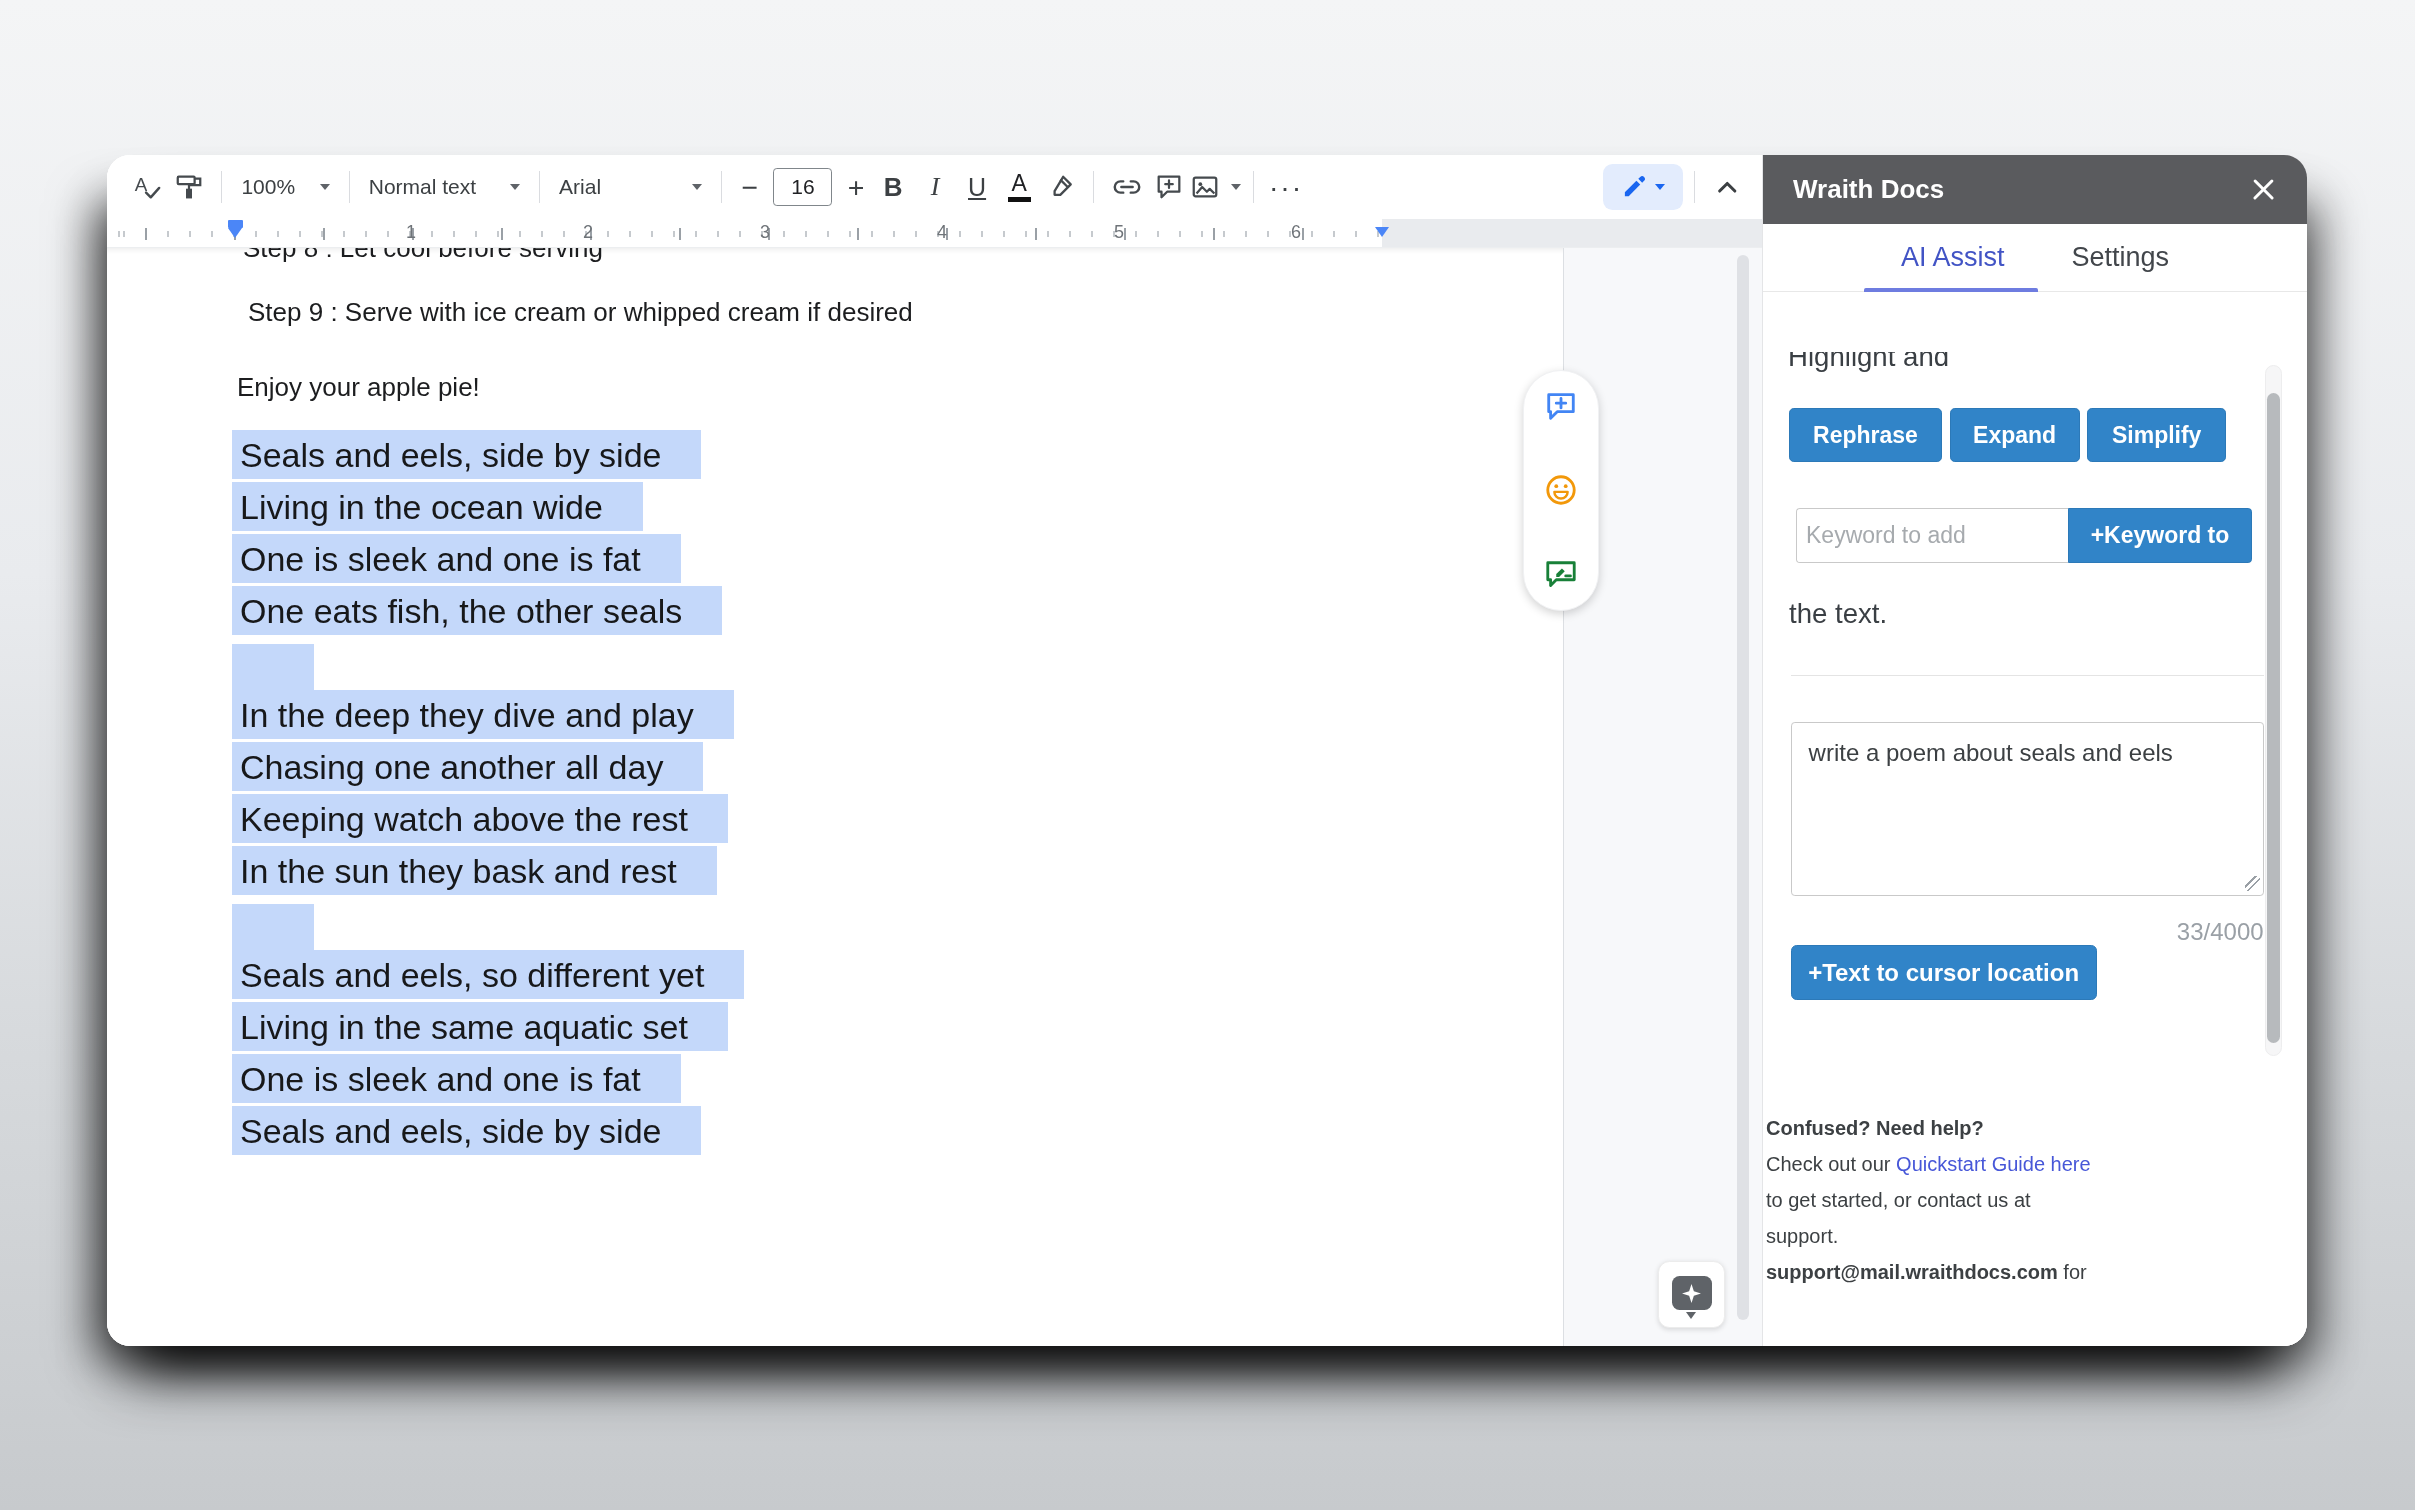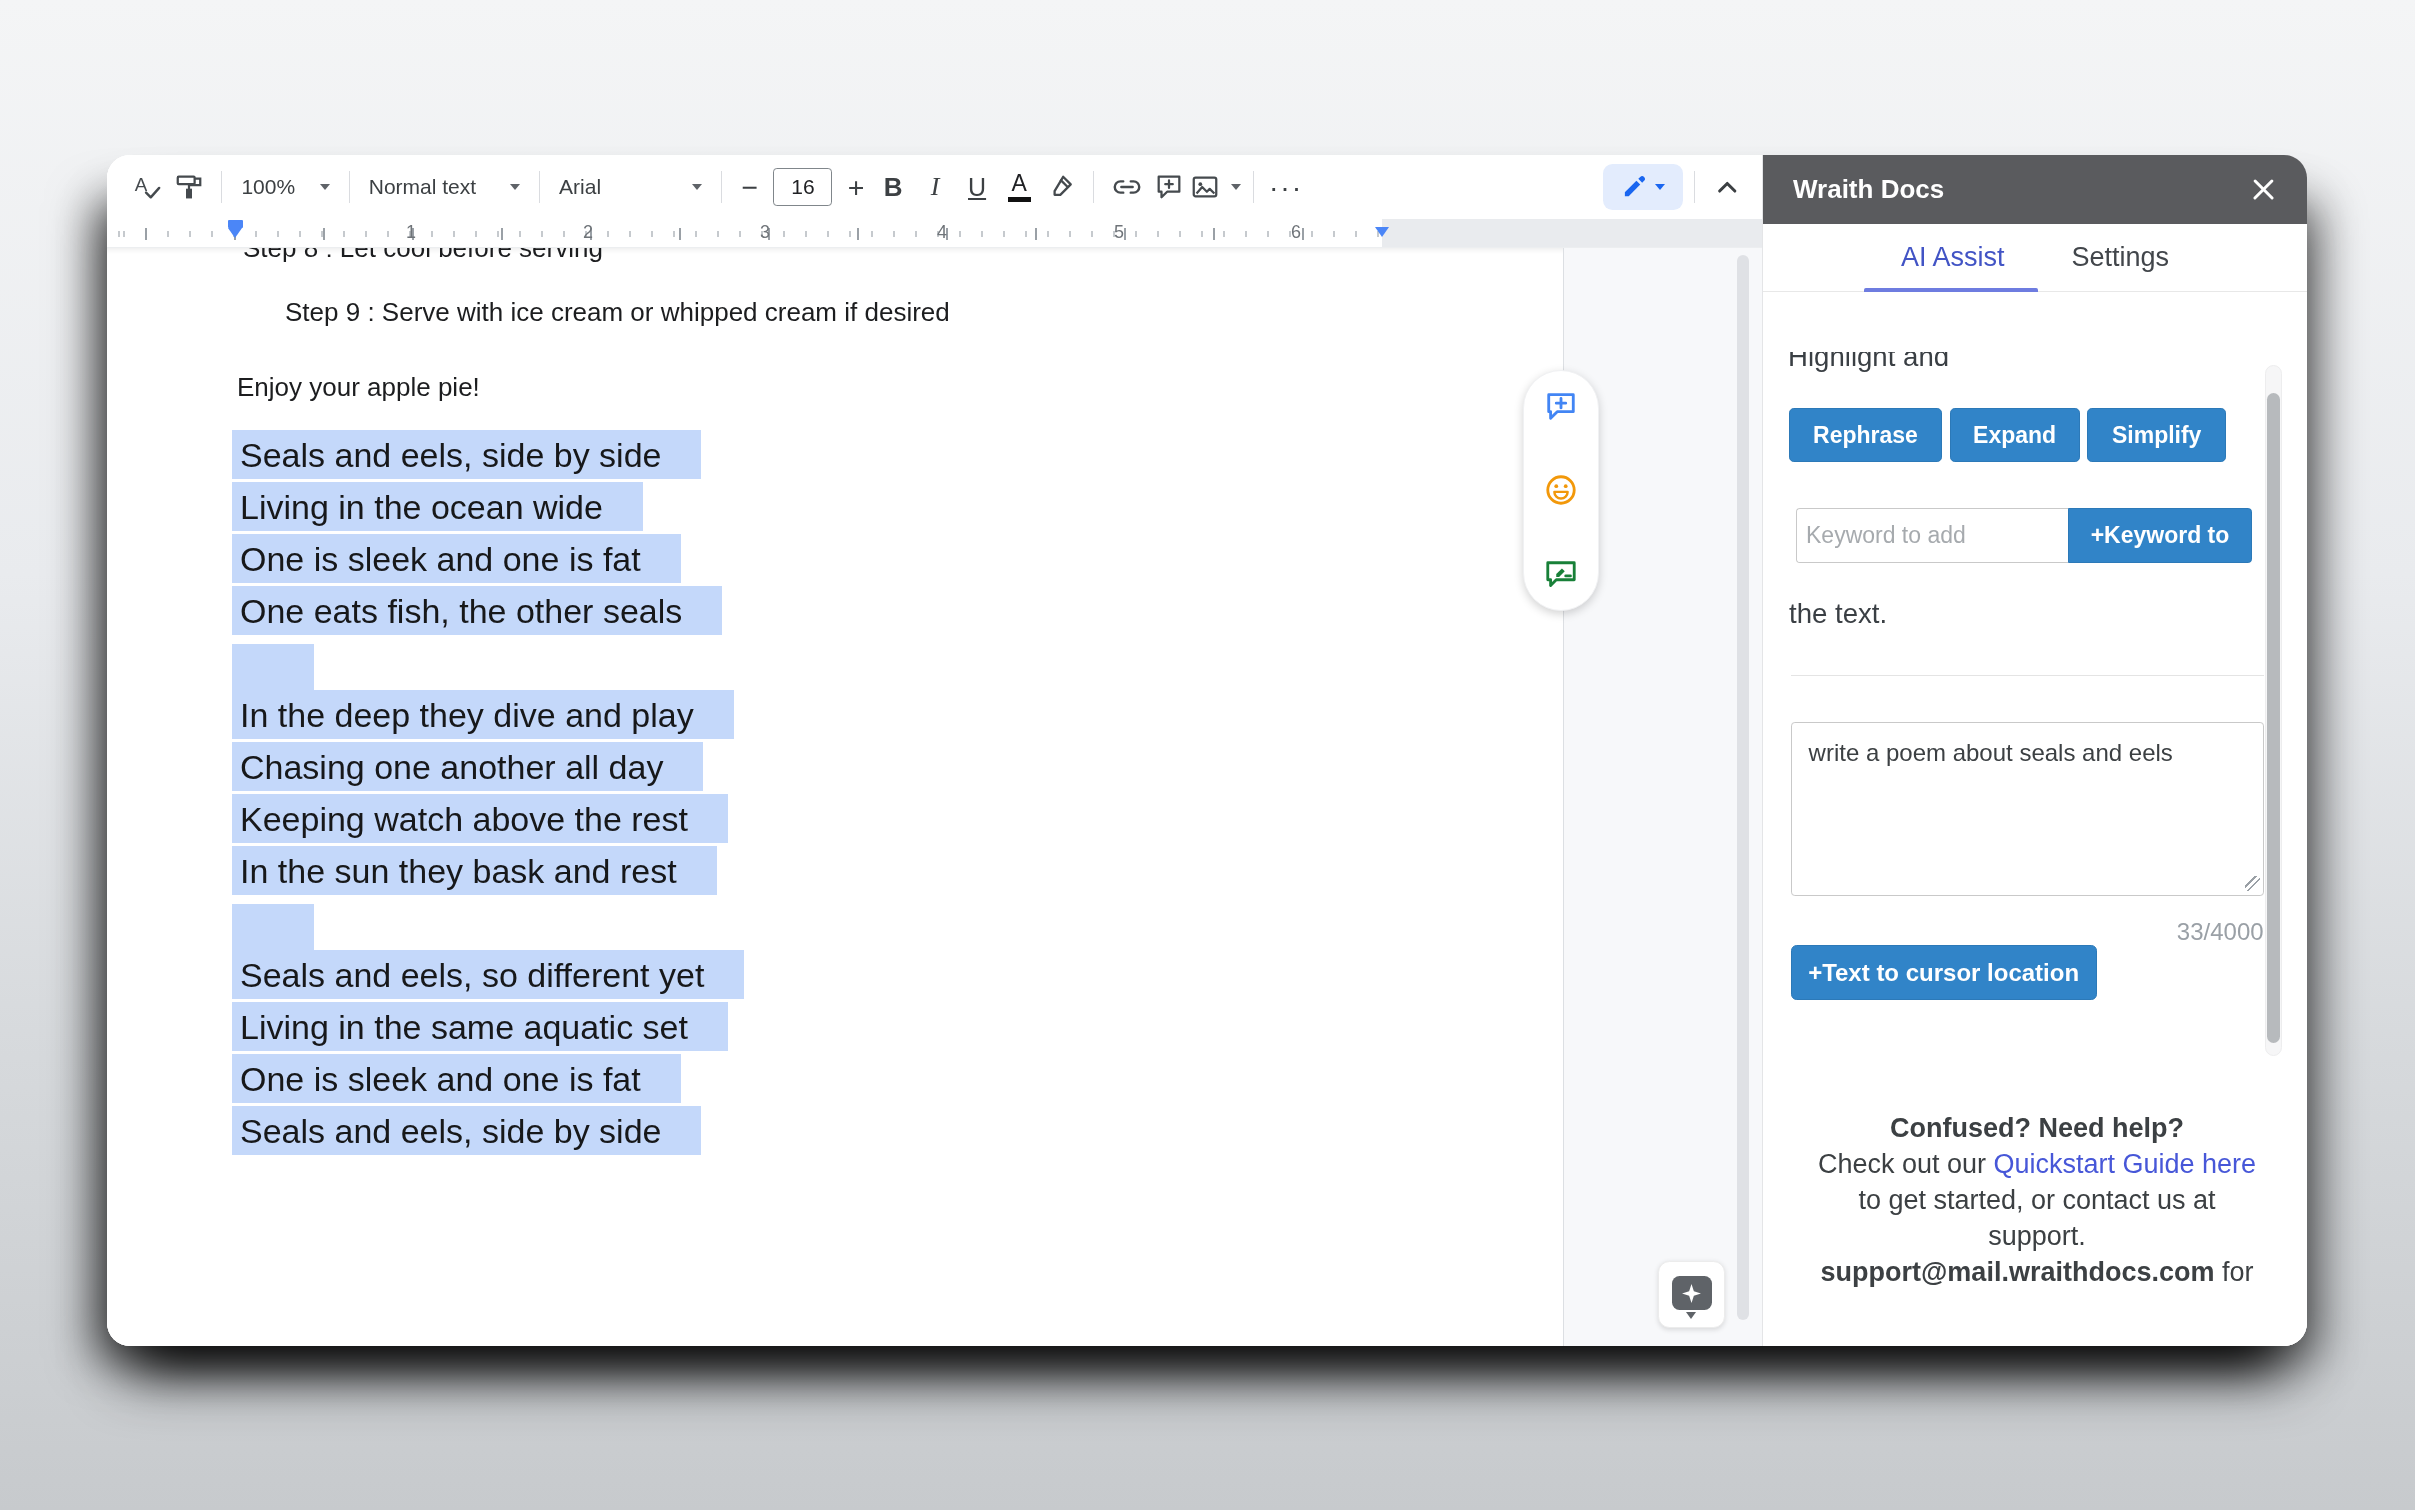--- a/index.html
+++ b/index.html
@@ -62,21 +62,21 @@
   .marker-left { position:absolute; left:121px; top:1px; z-index:3; }
   .marker-left .mbar { width:15px; height:7.6px; background:#4b86f7; border-radius:1px; }
   .marker-left .mtri, .marker-right { width:0; height:0; border-left:7.6px solid transparent; border-right:7.6px solid transparent; border-top:10.5px solid #4b86f7; }
   .marker-right { position:absolute; left:1268px; top:7.6px; z-index:3; }
 
   
   .canvas { flex:1; position:relative; overflow:hidden; background:#fff; box-shadow:inset 0 7.6px 7.6px -7.6px rgba(0,0,0,0.12); }
   .canvas-right { position:absolute; left:1456px; top:0; bottom:0; width:199px; background:#f7f8fa; border-left:1px solid #dcdfe3; }
   .doc-para { position:absolute; color:#1c1d1f; white-space:pre; }
   .p-clipped { left:136px; top:-15px; font-size:26px; }
-  .p-step9 { left:141px; top:49px; font-size:26px;margin-left:37px; }
+  .p-step9 { left:141px; top:49px; font-size:26px; }
   .p-enjoy { left:130px; top:124px; font-size:26px; }
   .poem { position:absolute; left:133px; top:188px; font-size:34px; color:#17181a; }
   .pline { height:52px; white-space:pre; }
   .pline .hl { background:#c4d8fa; padding:5.7px 40px 5.7px 7.6px; margin-left:-7.6px; }
   .pline .hl.blank { display:inline-block; width:82px; height:46px; padding:0; }
 
   .pill { position:absolute; left:1416px; top:122px; width:76px; height:241px; background:#fff;
     border:1px solid #f0f1f3; border-radius:38px; box-shadow:0 2.9px 9.5px rgba(0,0,0,0.18);
     display:flex; flex-direction:column; align-items:center; justify-content:space-between; padding:17px 0; z-index:5; }
   .pill .picon { width:36px; height:36px; display:flex; align-items:center; justify-content:center; }
@@ -110,21 +110,21 @@
   .kw-input { width:272px; height:55px; border:1px solid #c9c9c9; border-right:none; border-radius:3.8px 0 0 3.8px; font-size:23px; padding:0 9px; color:#3c4043; font-family:"Liberation Sans",sans-serif; outline:none; }
   .kw-input::placeholder { color:#a6aaae; }
   .kw-btn { width:184px; height:55px; background:#3184c8; border:1px solid #2c79b8; border-radius:0 3.8px 3.8px 0; color:#fff; font-size:23px; font-weight:bold; display:flex; align-items:center; justify-content:center; }
   .the-text { position:absolute; left:26px; top:306px; font-size:27.6px; font-weight:500; color:#3a3f44; }
   .sb-divider { position:absolute; left:27.6px; top:383px; width:473px; height:1px; background:#e4e4e4; }
   .prompt-area { position:absolute; left:27.6px; top:430px; width:473px; height:174px; border:1px solid #c9c9c9; border-radius:3.8px; font-size:24px; color:#3c4043; padding:15px 17px; resize:none; font-family:"Liberation Sans",sans-serif; outline:none; line-height:1.25; }
   .resize-grip { position:absolute; left:482px; top:584px; width:15px; height:15px;
     background:linear-gradient(135deg,transparent 0 6.7px,#9aa0a6 6.7px 8.6px,transparent 8.6px 11.4px,#9aa0a6 11.4px 13.3px,transparent 13.3px); }
   .char-counter { position:absolute; left:27.6px; top:626px; width:473px; text-align:right; font-size:24px; color:#9aa0a6; }
   .cursor-btn { position:absolute; left:27.6px; top:653px; width:306px; height:55px; background:#3184c8; border:1px solid #2c79b8; border-radius:5.7px; color:#fff; font-size:24px; font-weight:bold; display:flex; align-items:center; justify-content:center; }
-  .sb-help { position:absolute; top:818px; left:15px; width:518px; text-align:center; font-size:27px; color:#3c4043; line-height:36px; }
+  .sb-help { position:absolute; top:818px; left:3px; width:518px; text-align:left; font-size:20px; color:#3c4043; line-height:36px; }
   .sb-help .bold { font-weight:bold; }
   .help-link { color:#4757d8; cursor:pointer; }
   .sb-scroll-track { position:absolute; left:502px; top:73px; width:17px; height:691px; background:#f6f6f7; border:1px solid #ededee; border-radius:8.6px; }
   .sb-scroll-thumb { position:absolute; left:504px; top:101px; width:13.3px; height:650px; background:#b7babd; border-radius:6.7px; }
 
   svg { display:block; }
 </style>
 </head>
 <body>
 

